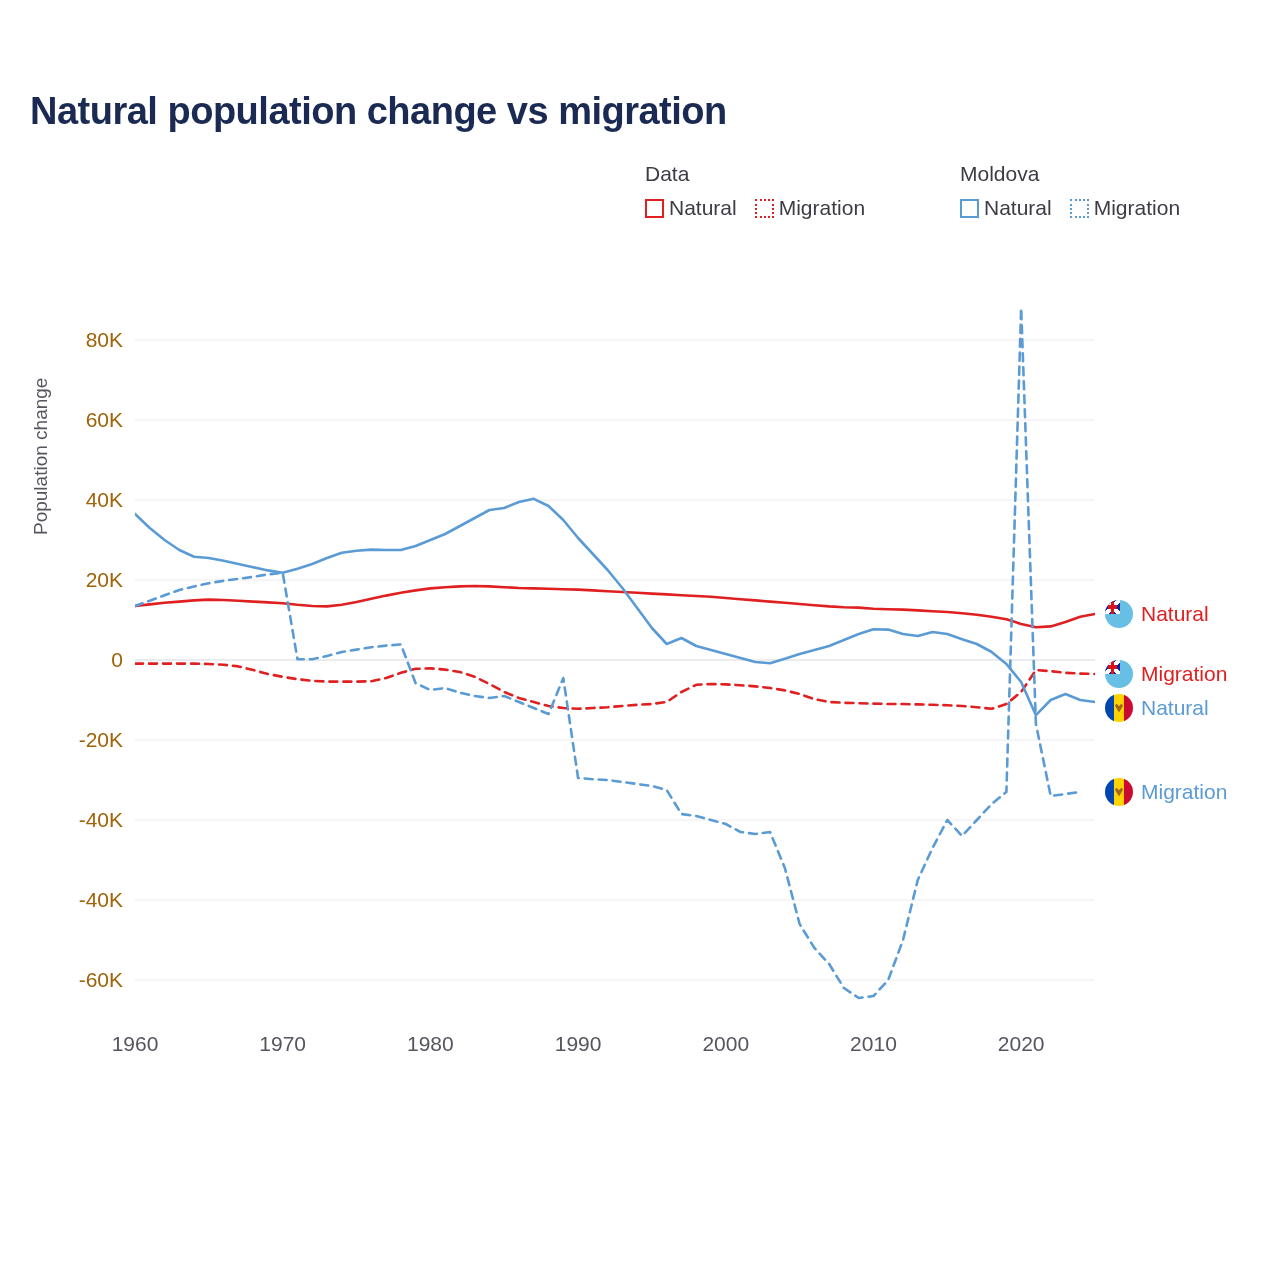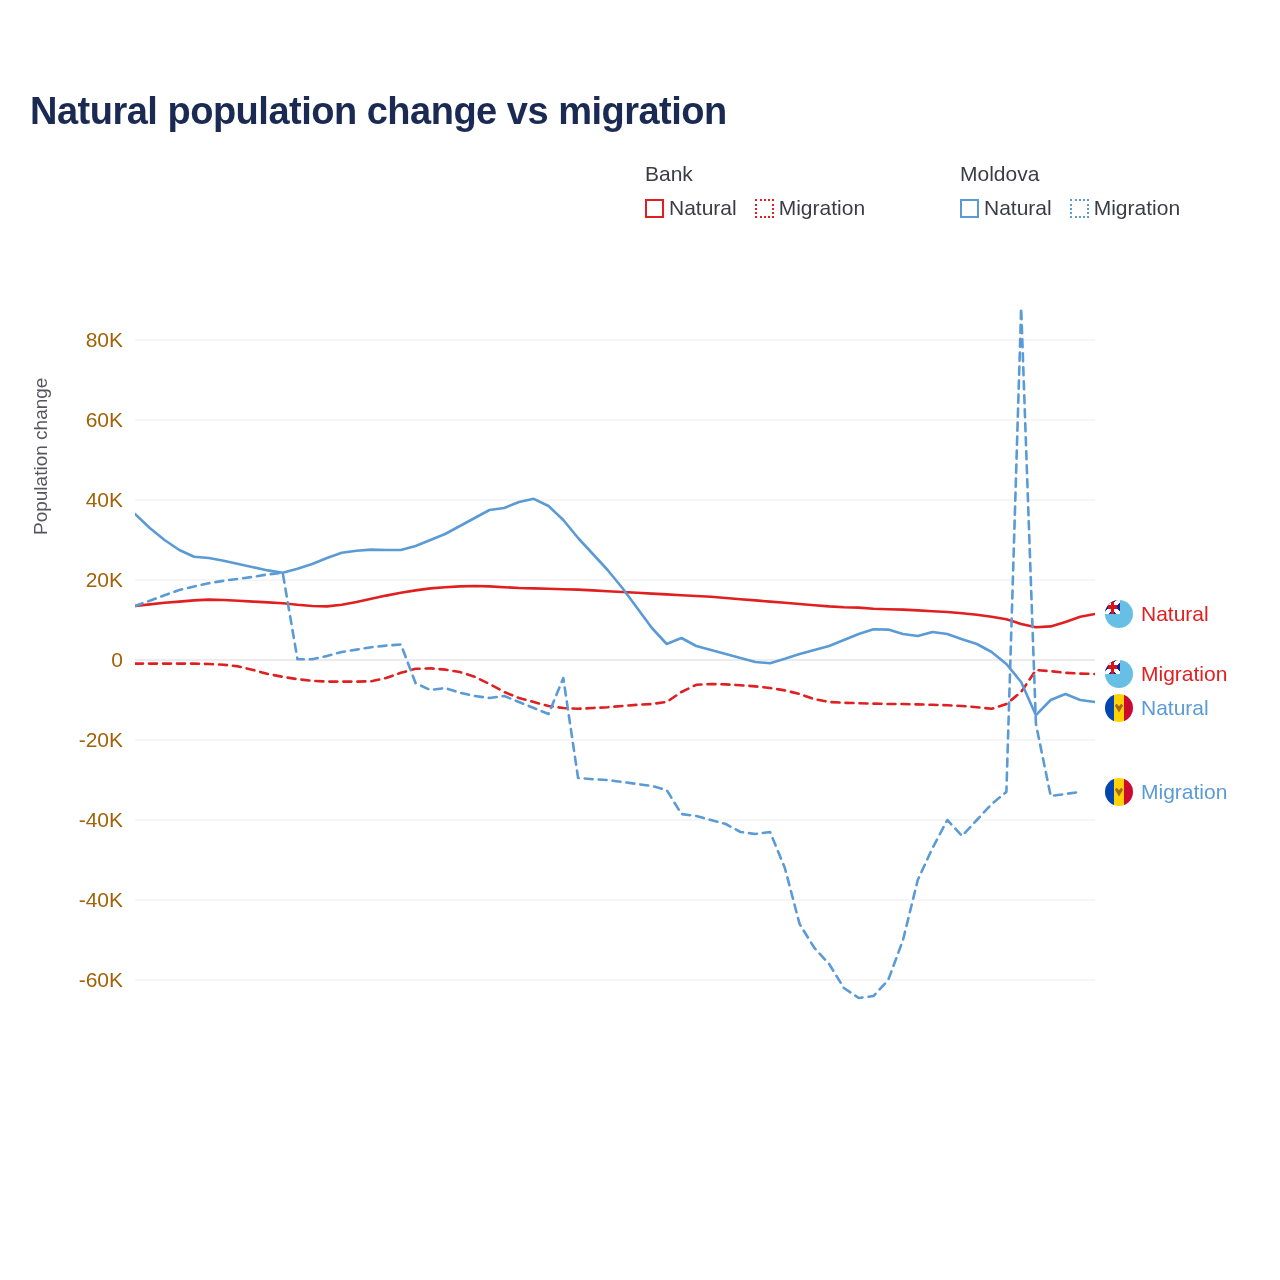--- a/index.html
+++ b/index.html
@@ -193,21 +193,21 @@
 </style>
 </head>
 <body>
 
 <div class="page">
 
   <div class="title">Natural population change vs migration</div>
 
   <div class="legend">
     <div class="legend-group fiji">
-      <div class="legend-country">Bank</div>
+      <div class="legend-country">Data</div>
       <div class="legend-items">
         <div class="legend-item">
           <span class="swatch solid-red"></span>
           <span>Natural</span>
         </div>
         <div class="legend-item">
           <span class="swatch dot-red"></span>
           <span>Migration</span>
         </div>
       </div>
@@ -252,20 +252,29 @@
         <line x1="0" x2="960" y1="200" y2="200" stroke="#ececf0" stroke-width="1"></line>
         <line x1="0" x2="960" y1="120" y2="120" stroke="#ececf0" stroke-width="1"></line>
         <line x1="0" x2="960" y1="40" y2="40" stroke="#ececf0" stroke-width="1"></line>
         <path d="M0.00,306.00 L14.77,304.40 L29.54,302.80 L44.31,301.60 L59.08,300.40 L73.85,299.60 L88.62,300.00 L103.38,300.80 L118.15,301.60 L132.92,302.40 L147.69,303.20 L162.46,304.80 L177.23,306.00 L192.00,306.40 L206.77,304.80 L221.54,302.00 L236.31,298.80 L251.08,295.60 L265.85,292.80 L280.62,290.40 L295.38,288.40 L310.15,287.20 L324.92,286.40 L339.69,286.00 L354.46,286.40 L369.23,287.20 L384.00,288.00 L398.77,288.40 L413.54,288.80 L428.31,289.20 L443.08,289.60 L457.85,290.40 L472.62,291.20 L487.38,292.00 L502.15,292.80 L516.92,293.60 L531.69,294.40 L546.46,295.20 L561.23,296.00 L576.00,296.80 L590.77,298.00 L605.54,299.20 L620.31,300.40 L635.08,301.60 L649.85,302.80 L664.62,304.00 L679.38,305.20 L694.15,306.40 L708.92,307.20 L723.69,307.60 L738.46,308.80 L753.23,309.20 L768.00,309.60 L782.77,310.40 L797.54,311.20 L812.31,312.00 L827.08,313.20 L841.85,314.80 L856.62,316.80 L871.38,319.20 L886.15,324.00 L900.92,327.20 L915.69,326.40 L930.46,322.00 L945.23,316.80 L960.00,314.00" fill="none" stroke="#e02020" stroke-width="2.6" stroke-linejoin="round" stroke-linecap="round"></path>
         <path d="M0.00,363.60 L14.77,363.60 L29.54,363.60 L44.31,363.60 L59.08,363.60 L73.85,364.00 L88.62,364.80 L103.38,366.40 L118.15,370.00 L132.92,374.00 L147.69,376.80 L162.46,379.20 L177.23,380.80 L192.00,381.60 L206.77,381.60 L221.54,381.60 L236.31,381.20 L251.08,378.00 L265.85,372.80 L280.62,368.80 L295.38,368.40 L310.15,369.60 L324.92,372.00 L339.69,376.80 L354.46,384.00 L369.23,392.00 L384.00,398.00 L398.77,402.00 L413.54,406.00 L428.31,408.00 L443.08,408.80 L457.85,408.00 L472.62,407.20 L487.38,406.00 L502.15,404.80 L516.92,404.00 L531.69,402.00 L546.46,392.00 L561.23,384.80 L576.00,384.00 L590.77,384.40 L605.54,385.20 L620.31,386.40 L635.08,388.00 L649.85,390.40 L664.62,394.00 L679.38,399.20 L694.15,402.00 L708.92,402.80 L723.69,403.20 L738.46,403.60 L753.23,404.00 L768.00,404.00 L782.77,404.40 L797.54,404.80 L812.31,405.20 L827.08,406.00 L841.85,407.20 L856.62,408.80 L871.38,404.00 L886.15,392.00 L900.92,370.00 L915.69,371.20 L930.46,372.80 L945.23,373.60 L960.00,374.00" fill="none" stroke="#e02020" stroke-width="2.6" stroke-linejoin="round" stroke-linecap="round" stroke-dasharray="8,6"></path>
         <path d="M0.00,214.00 L14.77,228.00 L29.54,240.00 L44.31,250.00 L59.08,256.80 L73.85,258.00 L88.62,260.80 L103.38,264.00 L118.15,267.20 L132.92,270.40 L147.69,272.80 L162.46,268.80 L177.23,264.00 L192.00,258.00 L206.77,252.80 L221.54,250.80 L236.31,249.60 L251.08,250.00 L265.85,250.00 L280.62,246.00 L295.38,240.00 L310.15,234.00 L324.92,226.00 L339.69,218.00 L354.46,210.00 L369.23,208.00 L384.00,202.00 L398.77,198.80 L413.54,206.00 L428.31,220.00 L443.08,238.00 L457.85,254.00 L472.62,270.00 L487.38,288.00 L502.15,308.00 L516.92,328.00 L531.69,344.00 L546.46,338.00 L561.23,346.00 L576.00,350.00 L590.77,354.00 L605.54,358.00 L620.31,362.00 L635.08,363.20 L649.85,358.80 L664.62,354.00 L679.38,350.00 L694.15,346.00 L708.92,340.00 L723.69,334.00 L738.46,329.20 L753.23,329.60 L768.00,334.00 L782.77,336.00 L797.54,332.00 L812.31,334.00 L827.08,339.20 L841.85,344.00 L856.62,352.00 L871.38,364.00 L886.15,382.00 L900.92,415.20 L915.69,400.00 L930.46,394.00 L945.23,400.00 L960.00,402.00" fill="none" stroke="#5b9bd5" stroke-width="2.6" stroke-linejoin="round" stroke-linecap="round"></path>
         <path d="M0.00,306.00 L14.77,300.80 L29.54,295.20 L44.31,290.00 L59.08,286.40 L73.85,283.20 L88.62,280.80 L103.38,278.80 L118.15,276.80 L132.92,274.40 L147.69,272.80 L162.46,359.20 L177.23,359.20 L192.00,356.00 L206.77,352.00 L221.54,349.60 L236.31,347.20 L251.08,345.60 L265.85,344.40 L280.62,383.20 L295.38,390.00 L310.15,388.00 L324.92,392.80 L339.69,396.00 L354.46,398.00 L369.23,396.00 L384.00,402.00 L398.77,408.00 L413.54,414.00 L428.31,378.00 L443.08,478.00 L457.85,479.20 L472.62,480.00 L487.38,482.00 L502.15,484.00 L516.92,486.00 L531.69,490.00 L546.46,514.00 L561.23,516.00 L576.00,520.00 L590.77,524.00 L605.54,532.00 L620.31,534.00 L635.08,532.00 L649.85,568.00 L664.62,624.00 L679.38,648.00 L694.15,664.00 L708.92,688.00 L723.69,698.00 L738.46,696.00 L753.23,680.00 L768.00,640.00 L782.77,580.00 L797.54,548.00 L812.31,520.00 L827.08,536.00 L841.85,520.00 L856.62,504.00 L871.38,492.00 L886.15,8.00 L900.92,424.00 L915.69,496.00 L930.46,494.00 L945.23,492.00" fill="none" stroke="#5b9bd5" stroke-width="2.6" stroke-linejoin="round" stroke-linecap="round" stroke-dasharray="8,6"></path>
       </svg>
   </div>
 
+  <div class="xtick-row" id="xtick-row">
+      <div class="xtick" style="left: 0px;">1960</div>
+      <div class="xtick" style="left: 147.692px;">1970</div>
+      <div class="xtick" style="left: 295.385px;">1980</div>
+      <div class="xtick" style="left: 443.077px;">1990</div>
+      <div class="xtick" style="left: 590.769px;">2000</div>
+      <div class="xtick" style="left: 738.462px;">2010</div>
+      <div class="xtick" style="left: 886.154px;">2020</div>
+    </div>
 
   <div class="endlabels" id="endlabels">
       <div class="endlabel red" style="top: 314px; left: 0px;">
         <span class="flag fiji"></span>
         <span class="txt">Natural</span>
       </div>
       <div class="endlabel red" style="top: 374px; left: 0px;">
         <span class="flag fiji"></span>
         <span class="txt">Migration</span>
       </div>

